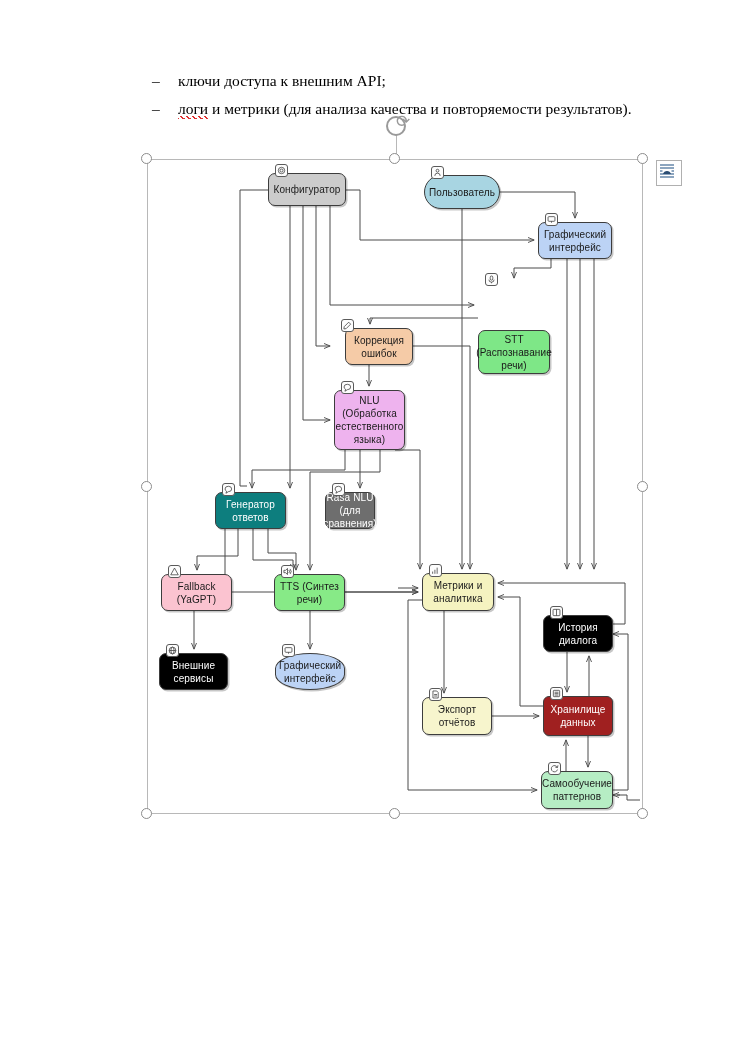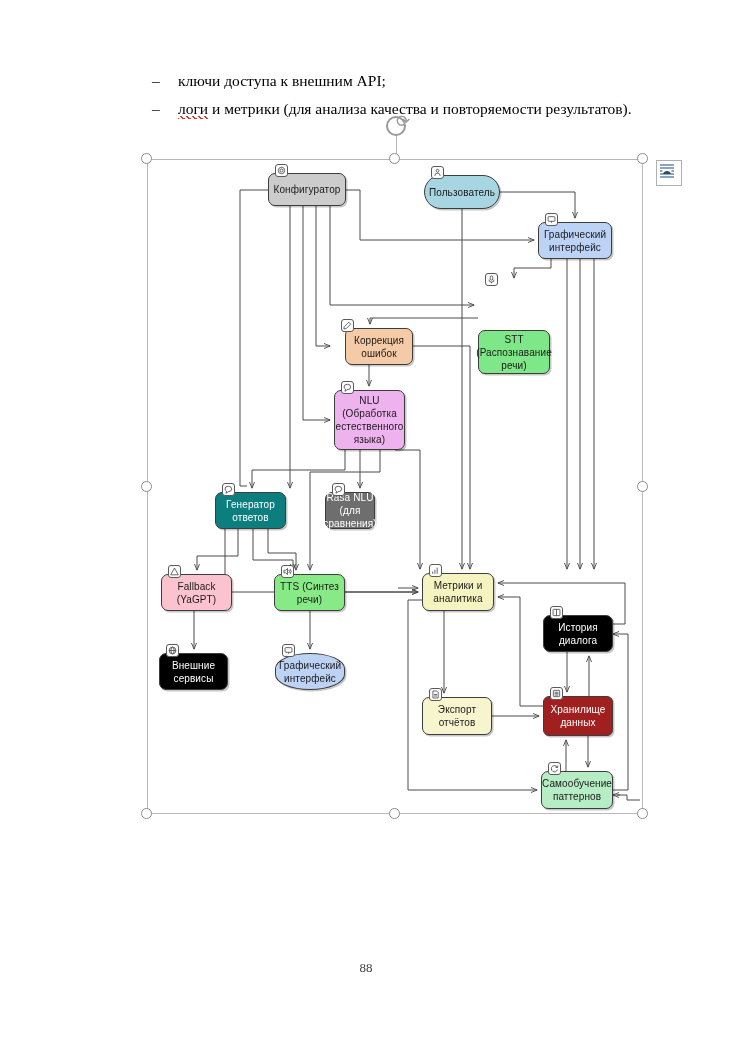--- a/index.html
+++ b/index.html
@@ -350,14 +350,13 @@
         <span>Самообучение паттернов</span>
       </div>
       <div class="nodeicon" style="left: 548px; top: 762px;">
         <svg width="9" height="9" viewBox="0 0 12 12">
           <path d="M9.8 4.6 A4.2 4.2 0 1 0 10 7.4" stroke="#3a3a3a" stroke-width="1" fill="none"></path>
           <path d="M10.6 1.8 L9.9 4.8 L7 4.2" stroke="#3a3a3a" stroke-width="1" fill="none"></path>
         </svg>
       </div>
     </div>
 
-  <div class="page-number" style="top:960px;">88</div>
 </div>
 
 </body></html>

